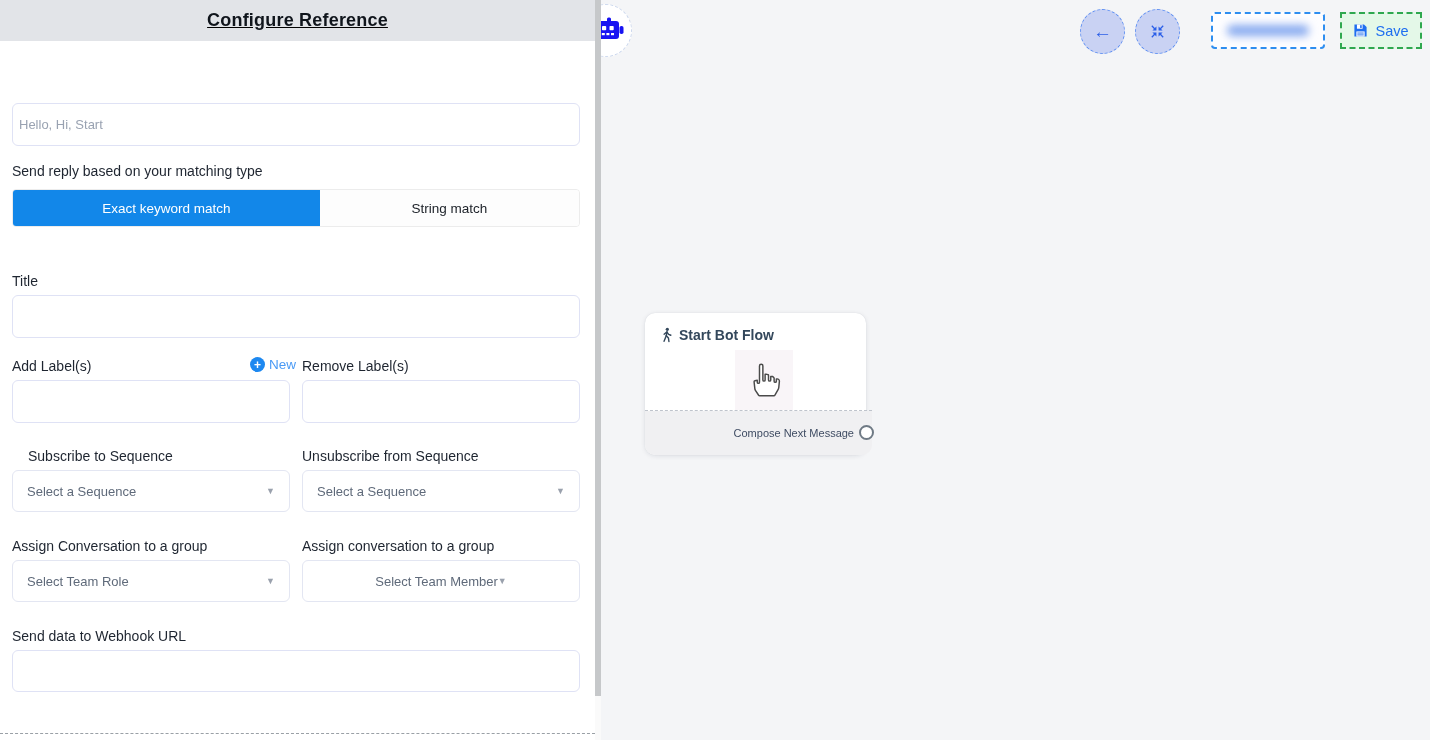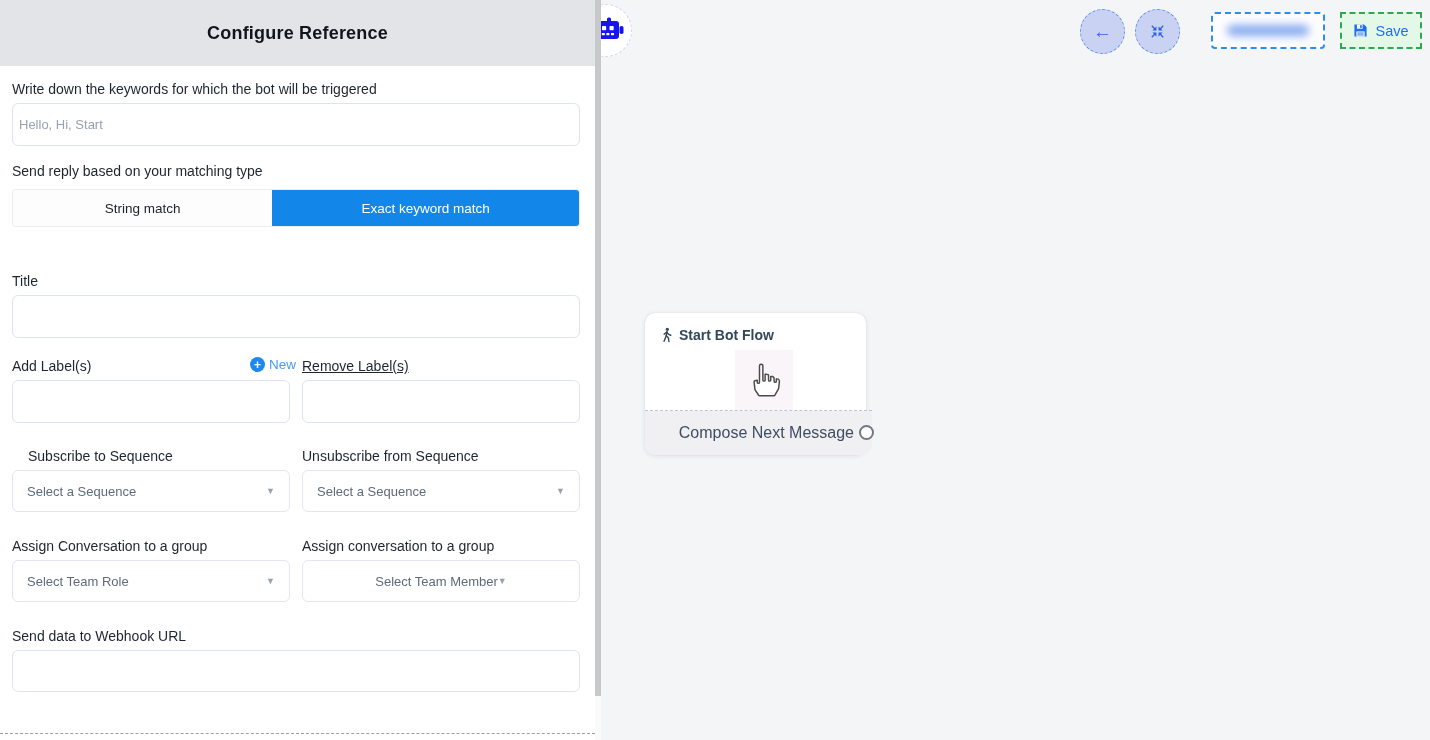--- a/index.html
+++ b/index.html
@@ -2,22 +2,22 @@
 <html><head>
 <meta charset="utf-8">
 <style>
   * { margin:0; padding:0; box-sizing:border-box; }
   html,body { width:1430px; height:740px; overflow:hidden; background:#fff;
               font-family:"Liberation Sans", sans-serif; }
   .stage { position:relative; width:1430px; height:740px; }
 
   
   .panel { position:absolute; left:0; top:0; width:595px; height:740px; background:#fff; }
-  .panel-header { position:absolute; left:0; top:0; width:595px; height:66px;
-                  background:#e2e4e8; display:flex; align-items:center; justify-content:center; }
+  .panel-header { position:absolute; left:0; top:0; width:595px; height:41px;
+                  background:#e2e4e8; display:flex; align-items:center; justify-content:center;text-decoration:underline; }
   .panel-title { font-size:18px; font-weight:700; color:#10151c; letter-spacing:.2px; }
   .lab { position:absolute; font-size:14px; color:#1e2530; white-space:nowrap; }
   .inp { position:absolute; background:#fff; border:1px solid #dfe2f5; border-radius:6px;
          font-size:13px; color:#30394a; padding:0 6px; outline:none;
          font-family:"Liberation Sans", sans-serif; }
   .inp::placeholder { color:#99a2b1; }
   .tabbar { position:absolute; left:12px; top:189px; width:568px; height:38px;
             border:1px solid #ececec; border-radius:4px; overflow:hidden; display:flex;
             background:#fdfdfd; }
   .tab { display:flex; align-items:center; justify-content:center; font-size:13.5px; cursor:pointer; }
@@ -61,52 +61,51 @@
   
   .node { position:absolute; left:44px; top:313px; width:221px; height:142px; background:#fff;
           border-radius:10px; box-shadow:0 1px 5px rgba(20,30,60,.10), 0 0 1px rgba(20,30,60,.12); }
   .node-header { display:flex; align-items:center; gap:6px; padding:14px 0 0 15px;
                  font-size:14px; font-weight:700; color:#33475b; }
   .hand-wrap { position:absolute; left:90px; top:37px; width:58px; height:60px;
                background:#f9f5f8; display:flex; align-items:center; justify-content:center; }
   .node-divider { position:absolute; left:0; top:97px; width:227px; border-top:1px dashed #bfc4cc; }
   .node-footer { position:absolute; left:0; top:98px; width:227px; height:44px; background:#f0f0f2;
                  border-radius:0 0 10px 10px; display:flex; align-items:center;
-                 justify-content:flex-end; padding-right:18px; font-size:16px; color:#3f4c63; }
+                 justify-content:flex-end; padding-right:18px; font-size:11px; color:#3f4c63; }
   .port { position:absolute; right:-8px; top:112px; width:15px; height:15px; border-radius:50%;
           background:#fff; border:2px solid #6f7a85; cursor:pointer; }
 </style>
 </head>
 <body>
 
 <div class="stage">
 
   <div class="panel">
     <div class="panel-header">
       <div class="panel-title">Configure Reference</div>
     </div>
 
-    <div class="lab" style="left:12px; top:81px;">Write down the keywords for which the bot will be triggered</div>
     <input class="inp" style="left: 12px; top: 103px; width: 568px; height: 43px;" placeholder="Hello, Hi, Start">
 
     <div class="lab" style="left:12px; top:163px;">Send reply based on your matching type</div>
     <div class="tabbar">
+      <div class="tab active">Exact keyword match</div>
       <div class="tab inactive">String match</div>
-      <div class="tab active">Exact keyword match</div>
     </div>
 
     <div class="lab" style="left:12px; top:273px;">Title</div>
     <input class="inp" style="left: 12px; top: 295px; width: 568px; height: 43px;">
 
     <div class="lab" style="left:12px; top:358px;">Add Label(s)</div>
     <div class="new-link" style="left:250px; top:357px;">
       <span class="plus-badge">+</span>
       <span>New</span>
     </div>
-    <div class="lab" style="left:302px; top:358px;text-decoration:underline;">Remove Label(s)</div>
+    <div class="lab" style="left:302px; top:358px;">Remove Label(s)</div>
     <input class="inp" style="left: 12px; top: 380px; width: 278px; height: 43px;">
     <input class="inp" style="left: 302px; top: 380px; width: 278px; height: 43px;">
 
     <div class="lab" style="left:12px; top:448px;margin-left:16px;">Subscribe to Sequence</div>
     <div class="lab" style="left:302px; top:448px;">Unsubscribe from Sequence</div>
     <div class="select" style="left:12px; top:470px; width:278px; height:42px;">
       <span>Select a Sequence</span>
       <span class="caret">▼</span>
     </div>
     <div class="select" style="left:302px; top:470px; width:278px; height:42px;">

